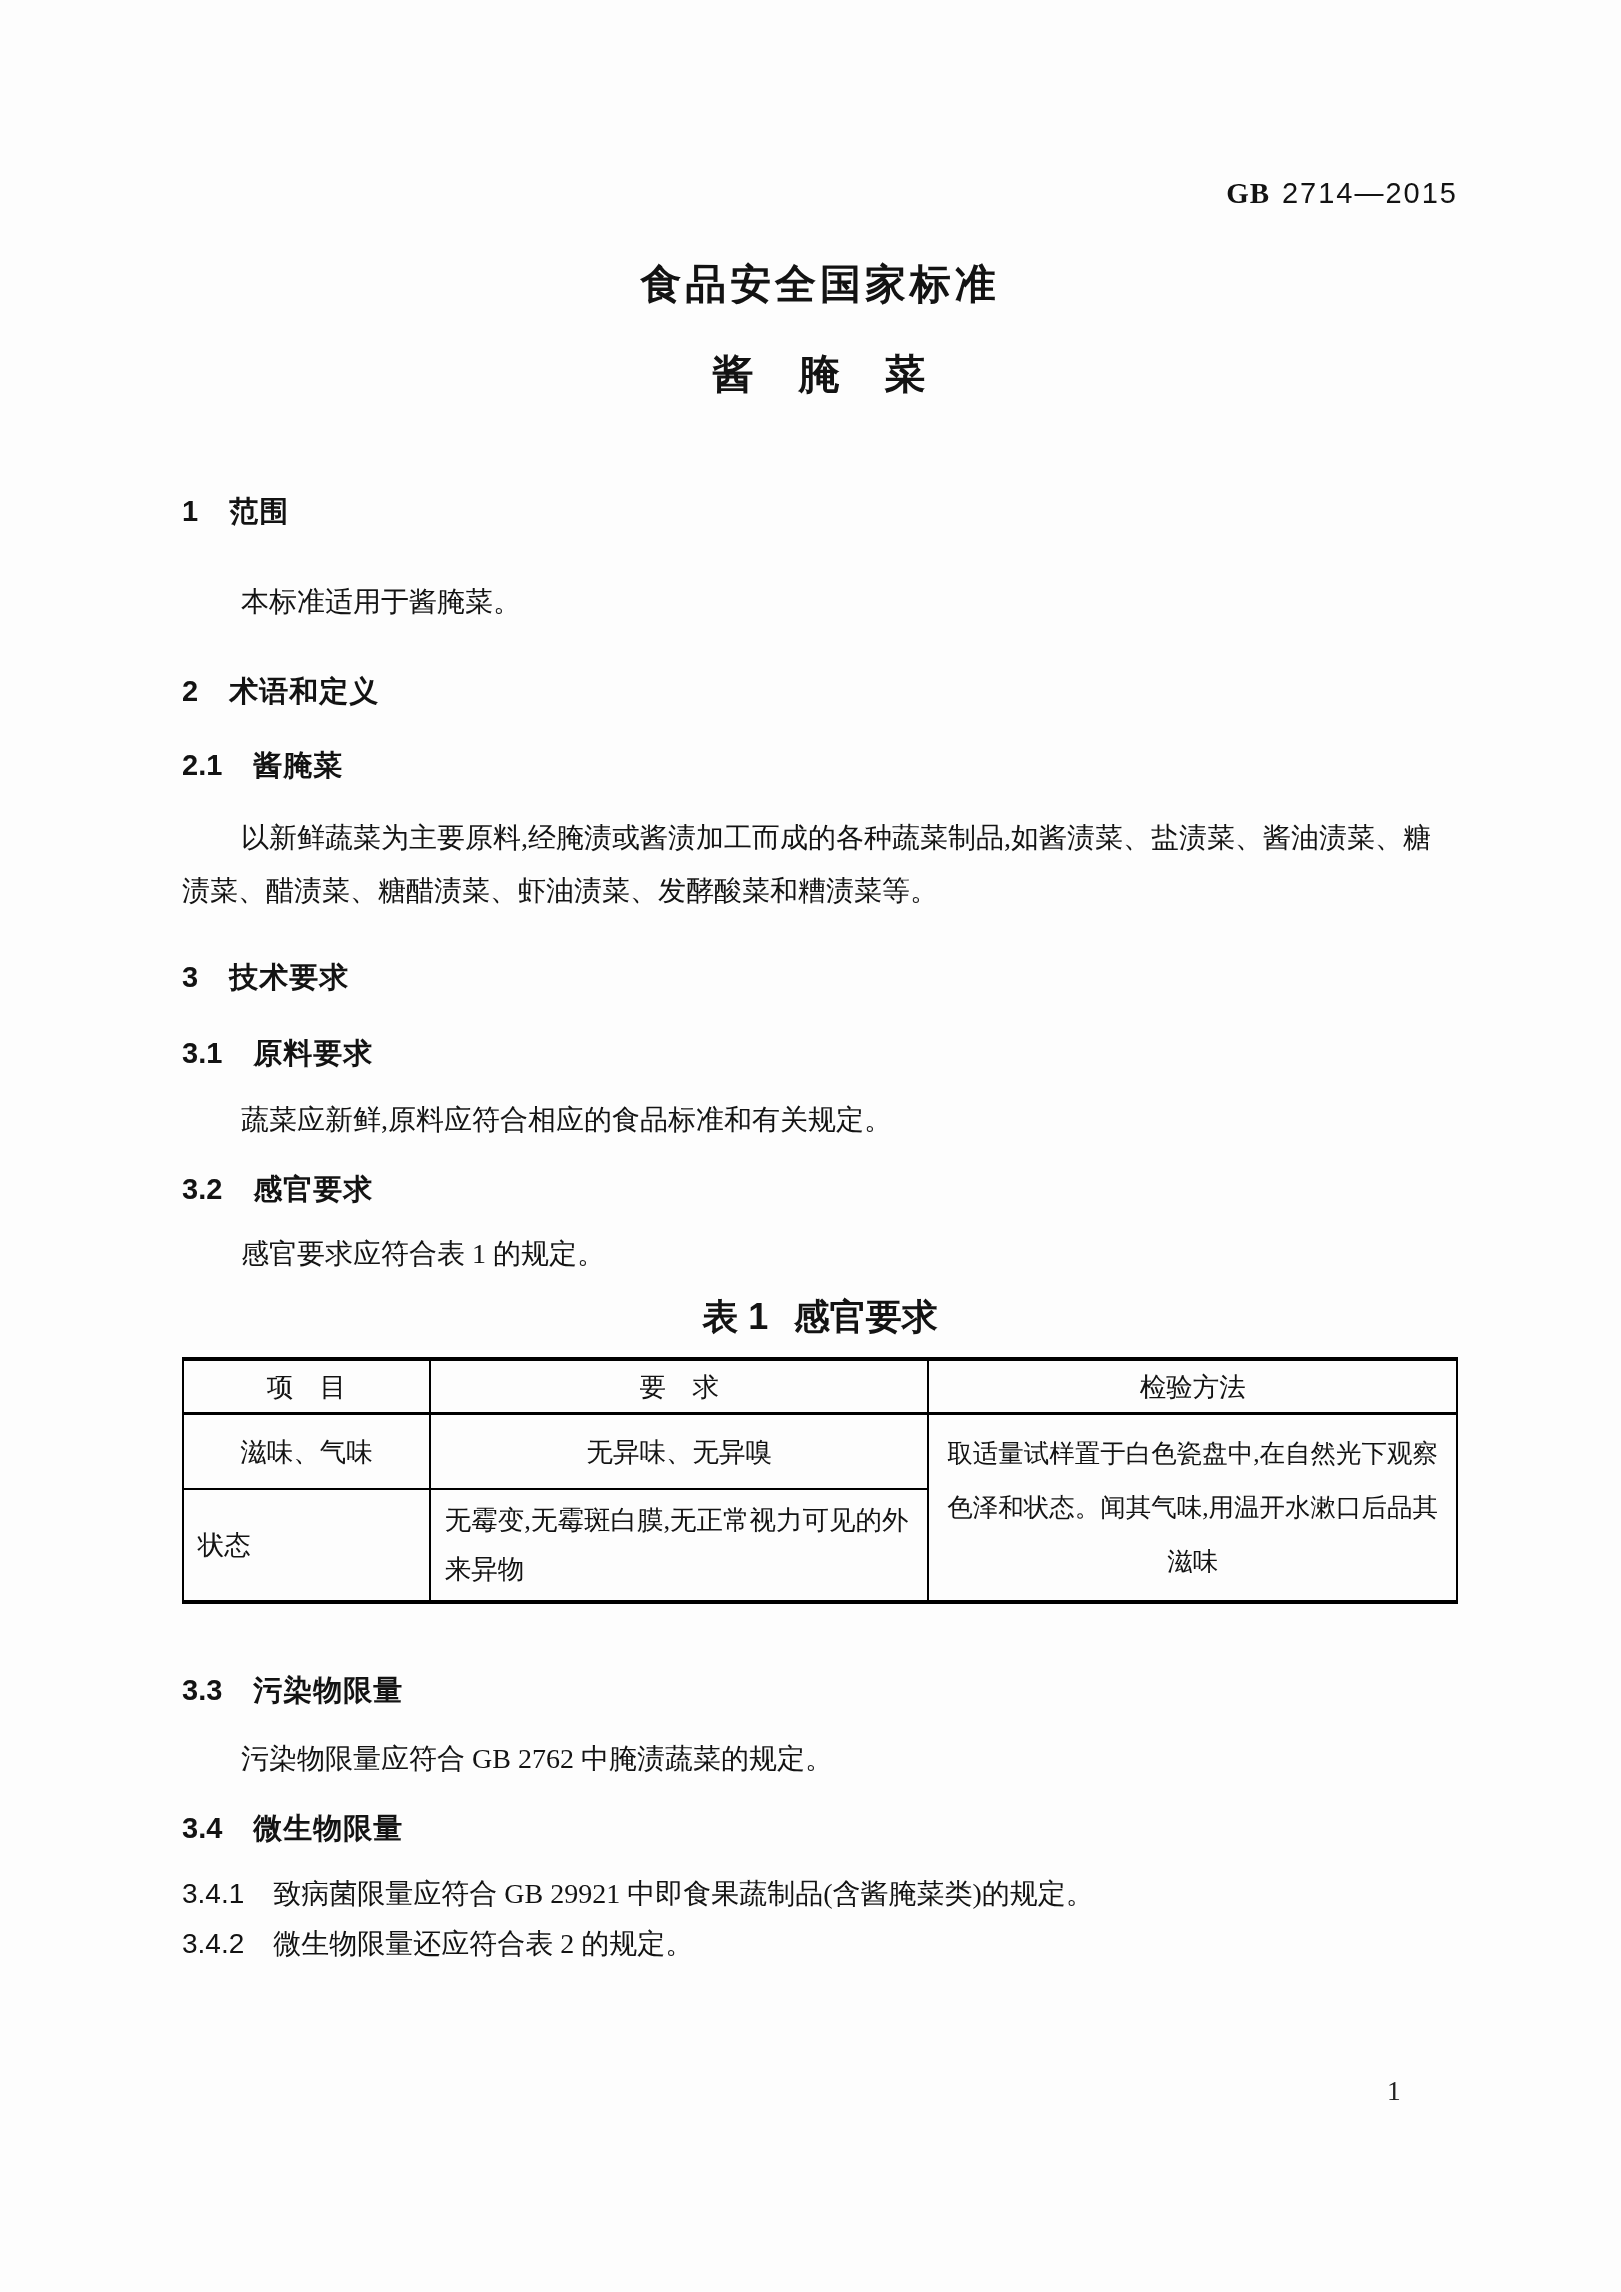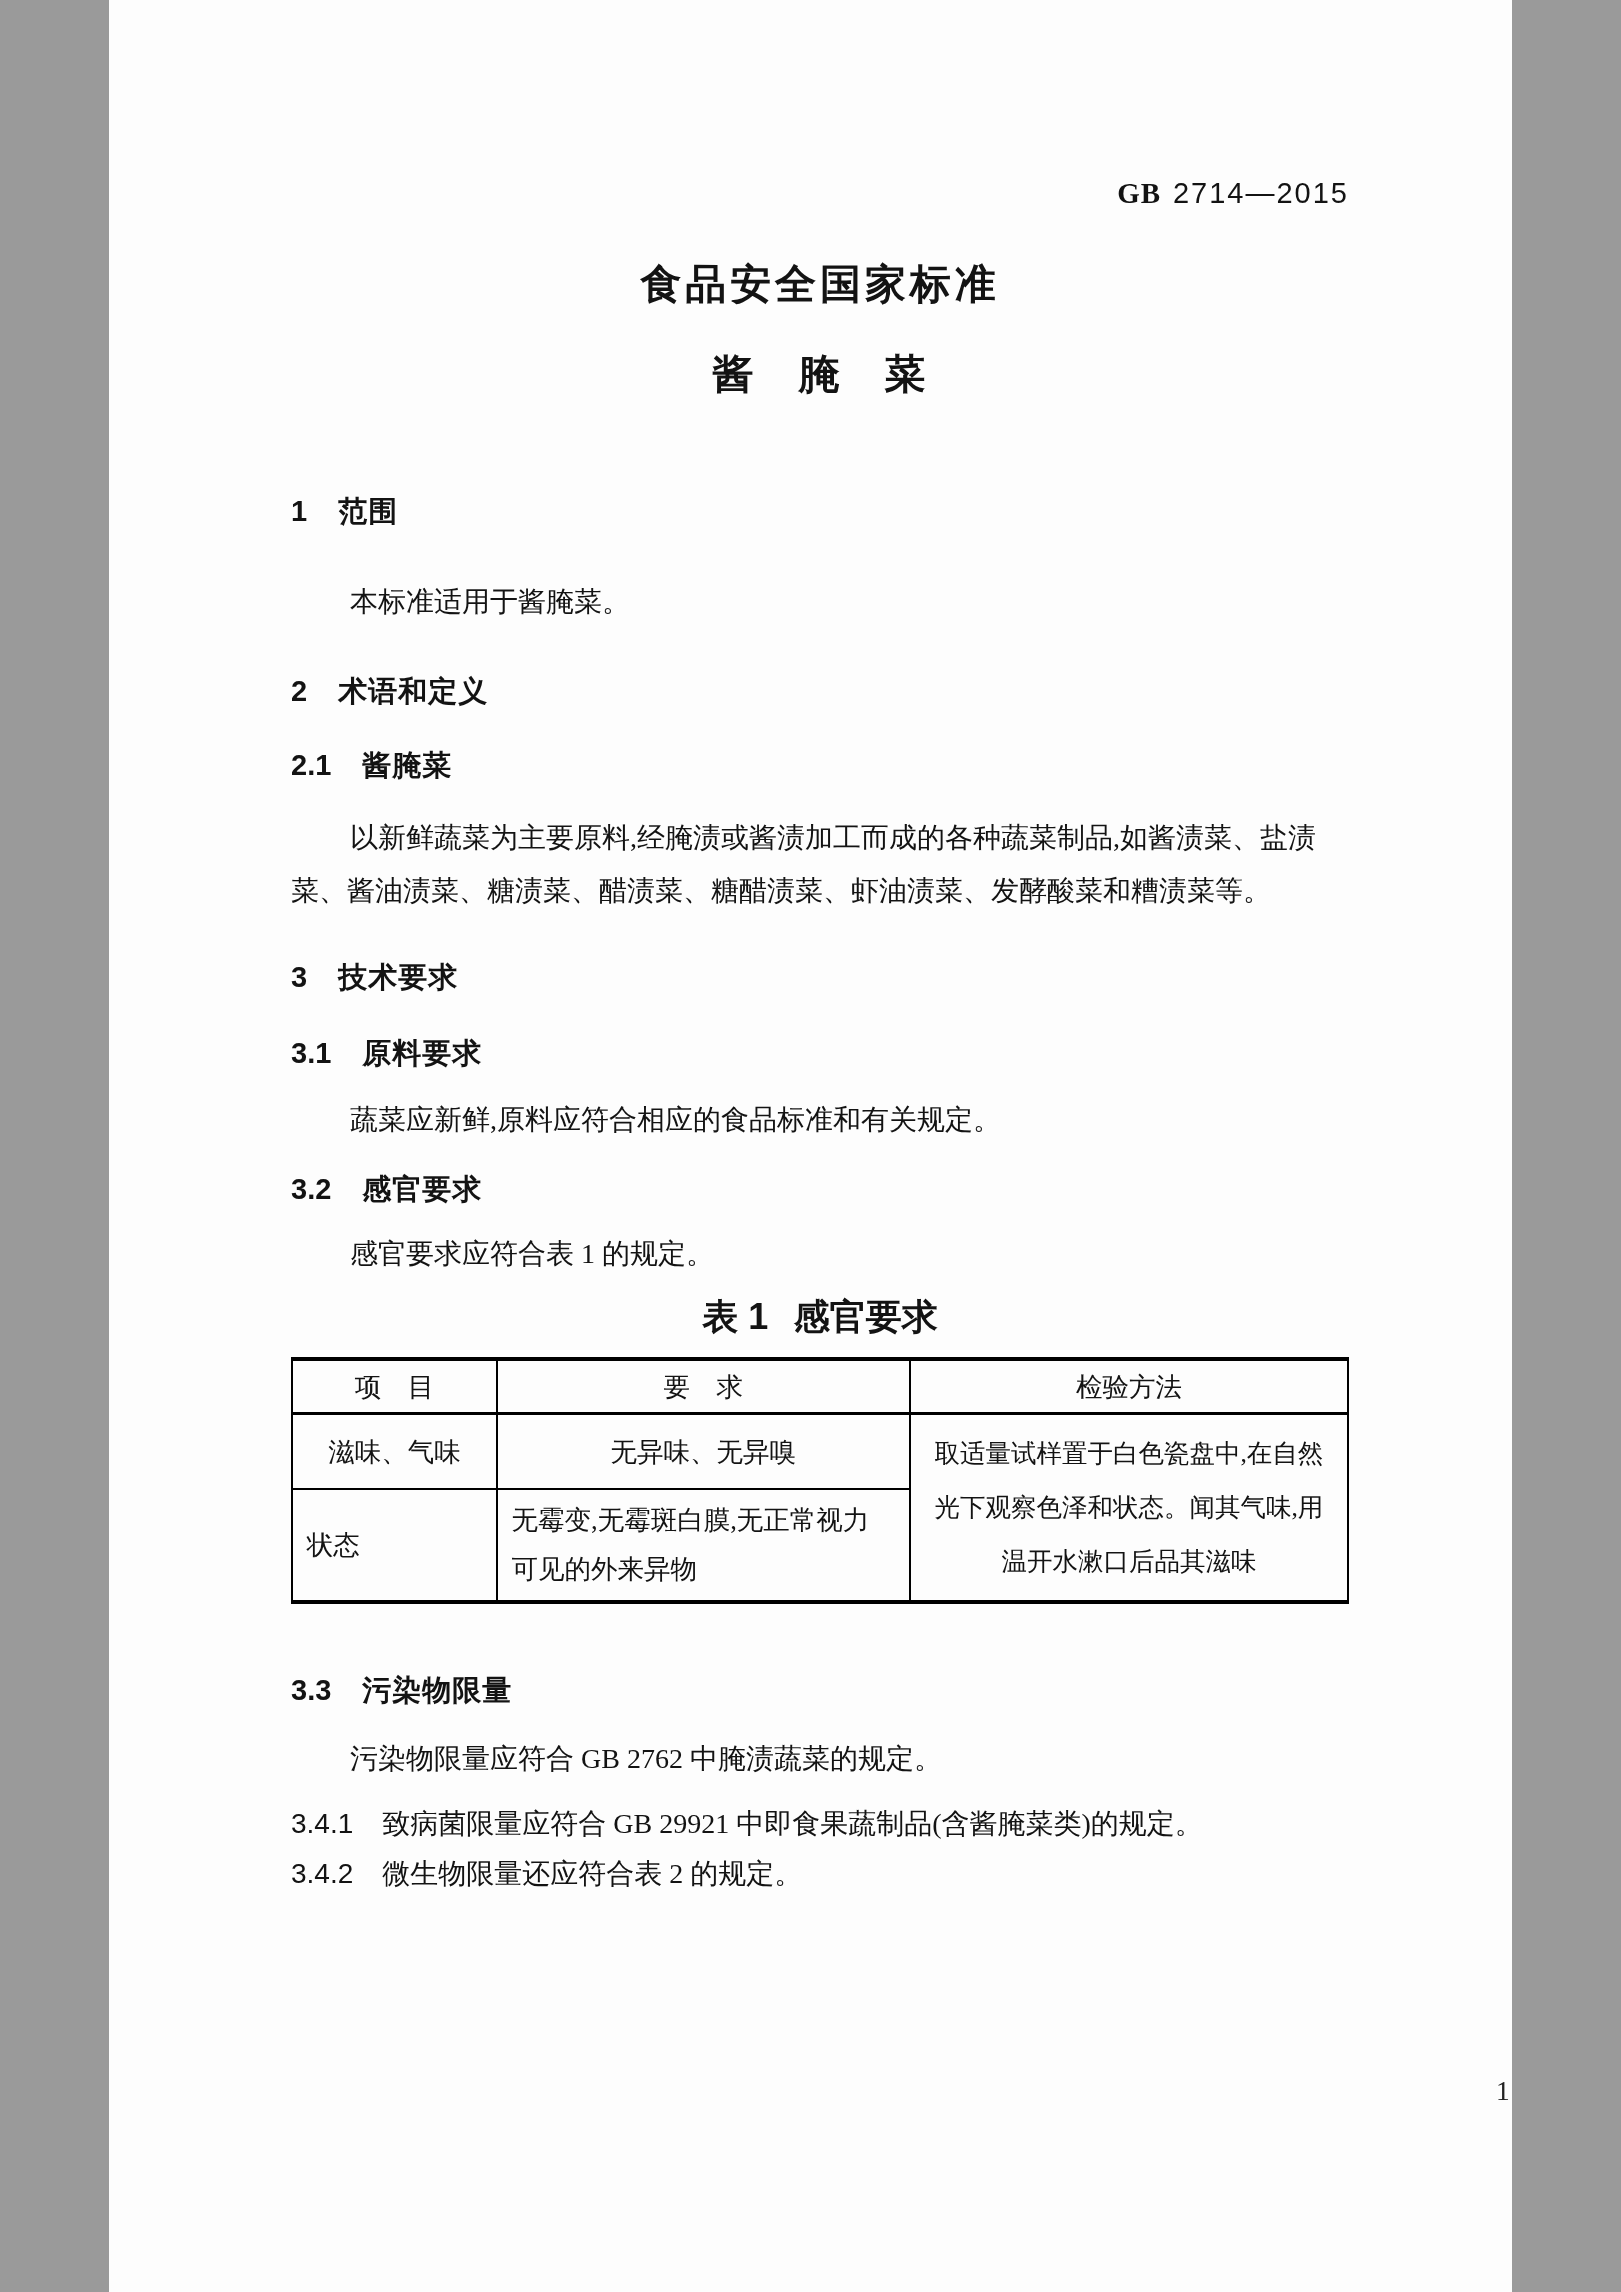--- a/index.html
+++ b/index.html
@@ -1,18 +1,18 @@
 <!DOCTYPE html>
 <html lang="zh"><head>
 <meta charset="utf-8">
 <style>
   html,body{margin:0;padding:0;background:#9a9a9a;}
   .page{
     position:relative;
-    width:1403px;height:2293px;
+    width:1621px;height:2293px;
     margin:0 auto;
     background:#fdfdfd;
     color:#131313;
     font-family:"Liberation Serif", serif;
     overflow:hidden;
     box-sizing:border-box;
   }
   .content{
     position:absolute;
     left:182px; right:163px; top:176px;
@@ -221,20 +221,23 @@
           <td class="req-wrap">无霉变,无霉斑白膜,无正常视力可见的外来异物</td>
         </tr>
       </tbody>
     </table>
 
     <div class="sec-h mt-contaminant">
       <span class="num">3.3</span><span>污染物限量</span>
     </div>
     <div class="para mt-contaminant-body">污染物限量应符合 GB 2762 中腌渍蔬菜的规定。</div>
 
+    <div class="sec-h mt-micro">
+      <span class="num">3.4</span><span>微生物限量</span>
+    </div>
 
     <div class="num-para mt-341">
       <span class="num">3.4.1</span><span>致病菌限量应符合 GB 29921 中即食果蔬制品(含酱腌菜类)的规定。</span>
     </div>
     <div class="num-para mt-342">
       <span class="num">3.4.2</span><span>微生物限量还应符合表 2 的规定。</span>
     </div>
 
   </div>
 

